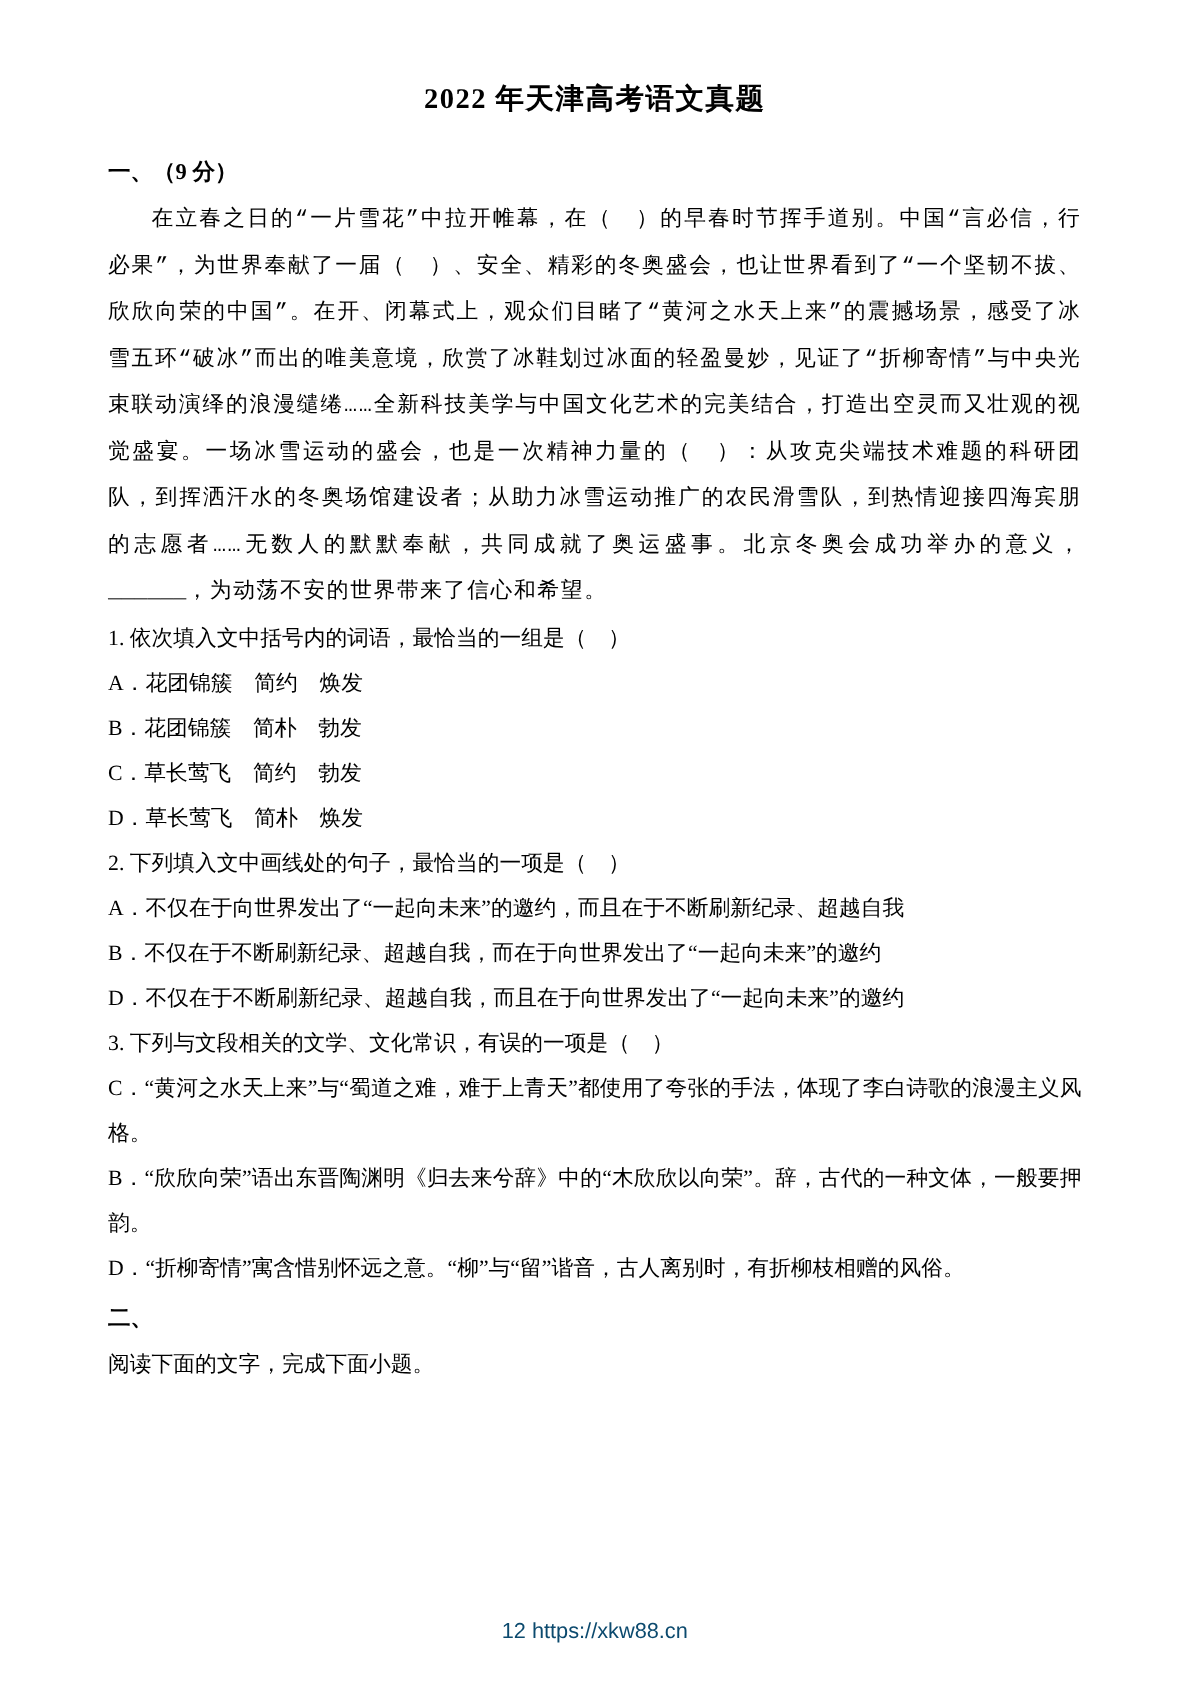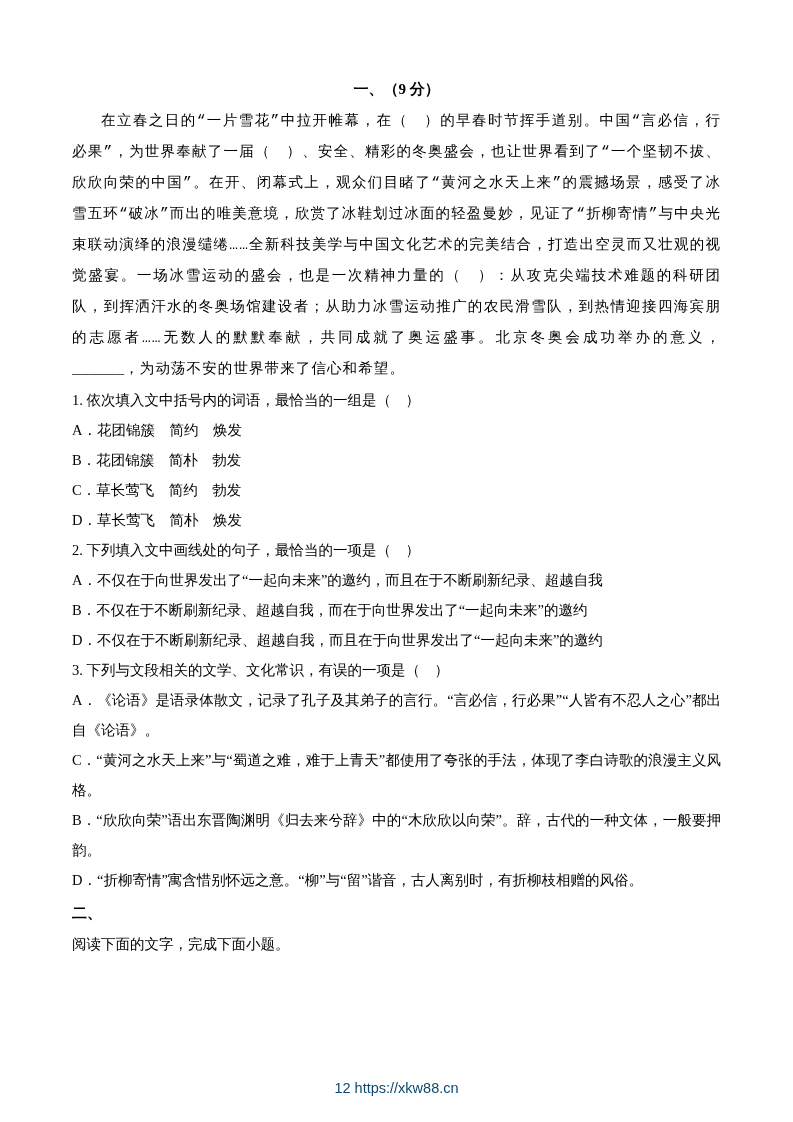--- a/index.html
+++ b/index.html
@@ -19,21 +19,20 @@
     font-weight: bold;
     letter-spacing: 1px;
     line-height: 26px;
     margin-bottom: 20px;
   }
   .section-heading {
     font-weight: bold;
     font-size: 15px;
     line-height: 30px;
     margin-top: 20px;
-    text-align: center;
   }
   p { font-size: 14.5px; line-height: 30px; }
   .intro { line-height: 30px; }
   .passage {
     text-align: justify;
     text-justify: inter-character;
     letter-spacing: 1.1px;
     line-height: 31px;
     text-indent: 2em;
     margin-top: 2px;
@@ -57,20 +56,21 @@
     font-size: 14.5px;
     color: #0c4a6e;
     font-family: "Liberation Sans", "DejaVu Sans", sans-serif;
   }
 </style>
 </head>
 <body>
 
 <div class="page">
 
+  <h1 class="title">2022 年天津高考语文真题</h1>
 
   <div class="section-heading">一、（9 分）</div>
 
 
   <p class="passage"><span>在立春之日的“一片雪花”中拉开帷幕，在（　）的早春时节挥手道别。中国“言必信，行必果”，为世界奉献了一届（　）、安全、精彩的冬奥盛会，也让世界看到了“一个坚韧不拔、欣欣向荣的中国”。在开、闭幕式上，观众们目睹了“黄河之水天上来”的震撼场景，感受了冰雪五环“破冰”而出的唯美意境，欣赏了冰鞋划过冰面的轻盈曼妙，见证了“折柳寄情”与中央光束联动演绎的浪漫缱绻……全新科技美学与中国文化艺术的完美结合，打造出空灵而又壮观的视觉盛宴。一场冰雪运动的盛会，也是一次精神力量的（　）：从攻克尖端技术难题的科研团队，到挥洒汗水的冬奥场馆建设者；从助力冰雪运动推广的农民滑雪队，到热情迎接四海宾朋的志愿者……无数人的默默奉献，共同成就了奥运盛事。北京冬奥会成功举办的意义，</span><span class="blank">______</span><span>，为动荡不安的世界带来了信心和希望。</span></p>
 
 
   <div class="question">
     <p class="stem">1. 依次填入文中括号内的词语，最恰当的一组是（　）</p>
     <div class="options-grid">
@@ -83,21 +83,20 @@
 
   <div class="question">
     <p class="stem">2. 下列填入文中画线处的句子，最恰当的一项是（　）</p>
     <p class="option">A．不仅在于向世界发出了“一起向未来”的邀约，而且在于不断刷新纪录、超越自我</p>
     <p class="option">B．不仅在于不断刷新纪录、超越自我，而在于向世界发出了“一起向未来”的邀约</p>
     <p class="option">D．不仅在于不断刷新纪录、超越自我，而且在于向世界发出了“一起向未来”的邀约</p>
   </div>
 
   <div class="question">
     <p class="stem">3. 下列与文段相关的文学、文化常识，有误的一项是（　）</p>
-    <p class="option">A．《论语》是语录体散文，记录了孔子及其弟子的言行。“言必信，行必果”“人皆有不忍人之心”都出自《论语》。</p>
     <p class="option">C．“黄河之水天上来”与“蜀道之难，难于上青天”都使用了夸张的手法，体现了李白诗歌的浪漫主义风格。</p>
     <p class="option">B．“欣欣向荣”语出东晋陶渊明《归去来兮辞》中的“木欣欣以向荣”。辞，古代的一种文体，一般要押韵。</p>
     <p class="option">D．“折柳寄情”寓含惜别怀远之意。“柳”与“留”谐音，古人离别时，有折柳枝相赠的风俗。</p>
   </div>
 
   <div class="section2-heading">二、</div>
   <p class="intro">阅读下面的文字，完成下面小题。</p>
 
 </div>
 

